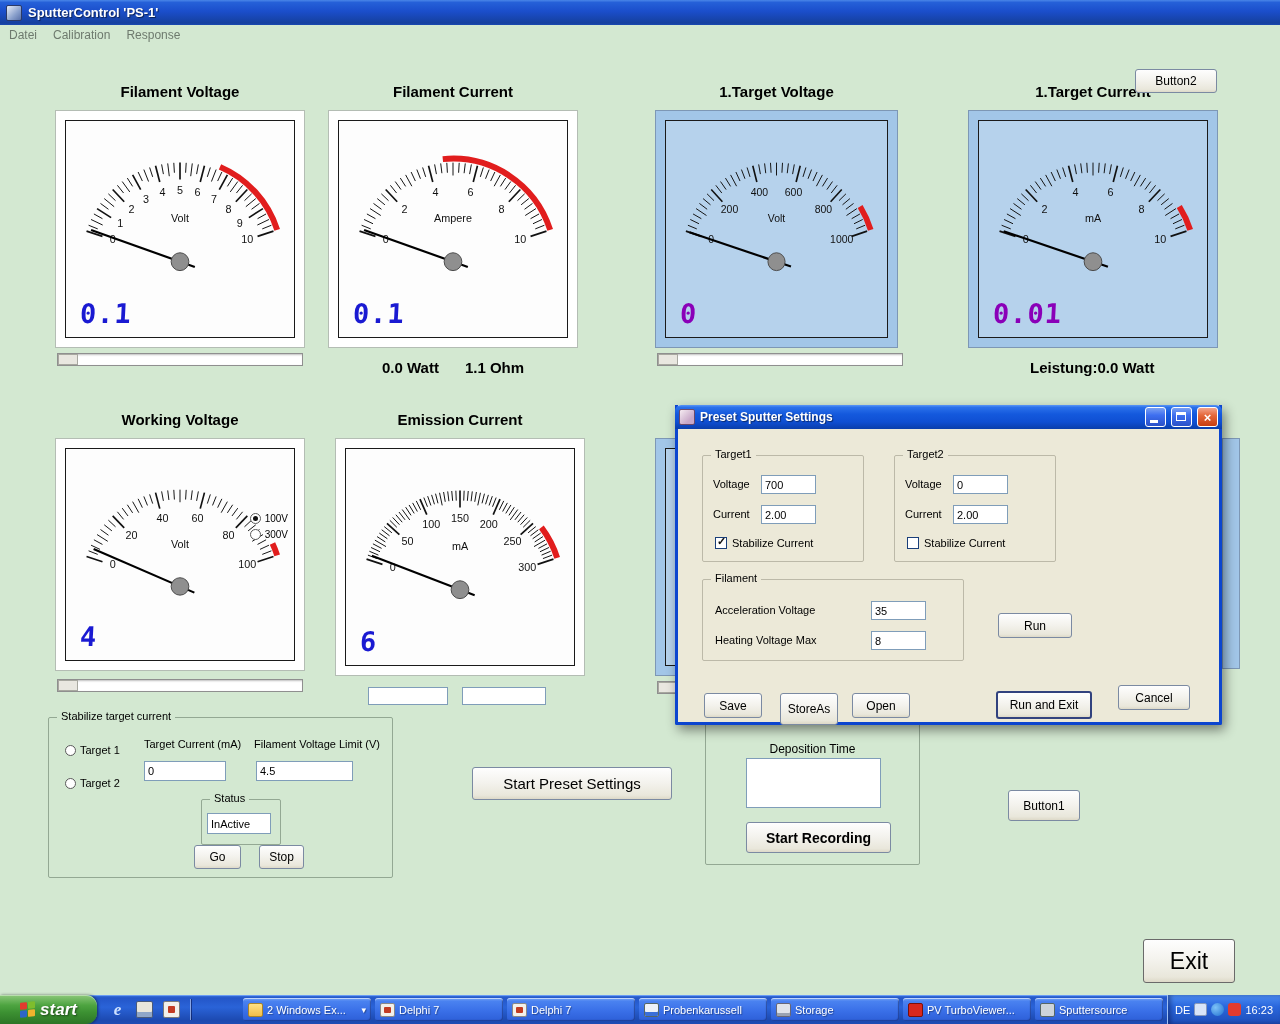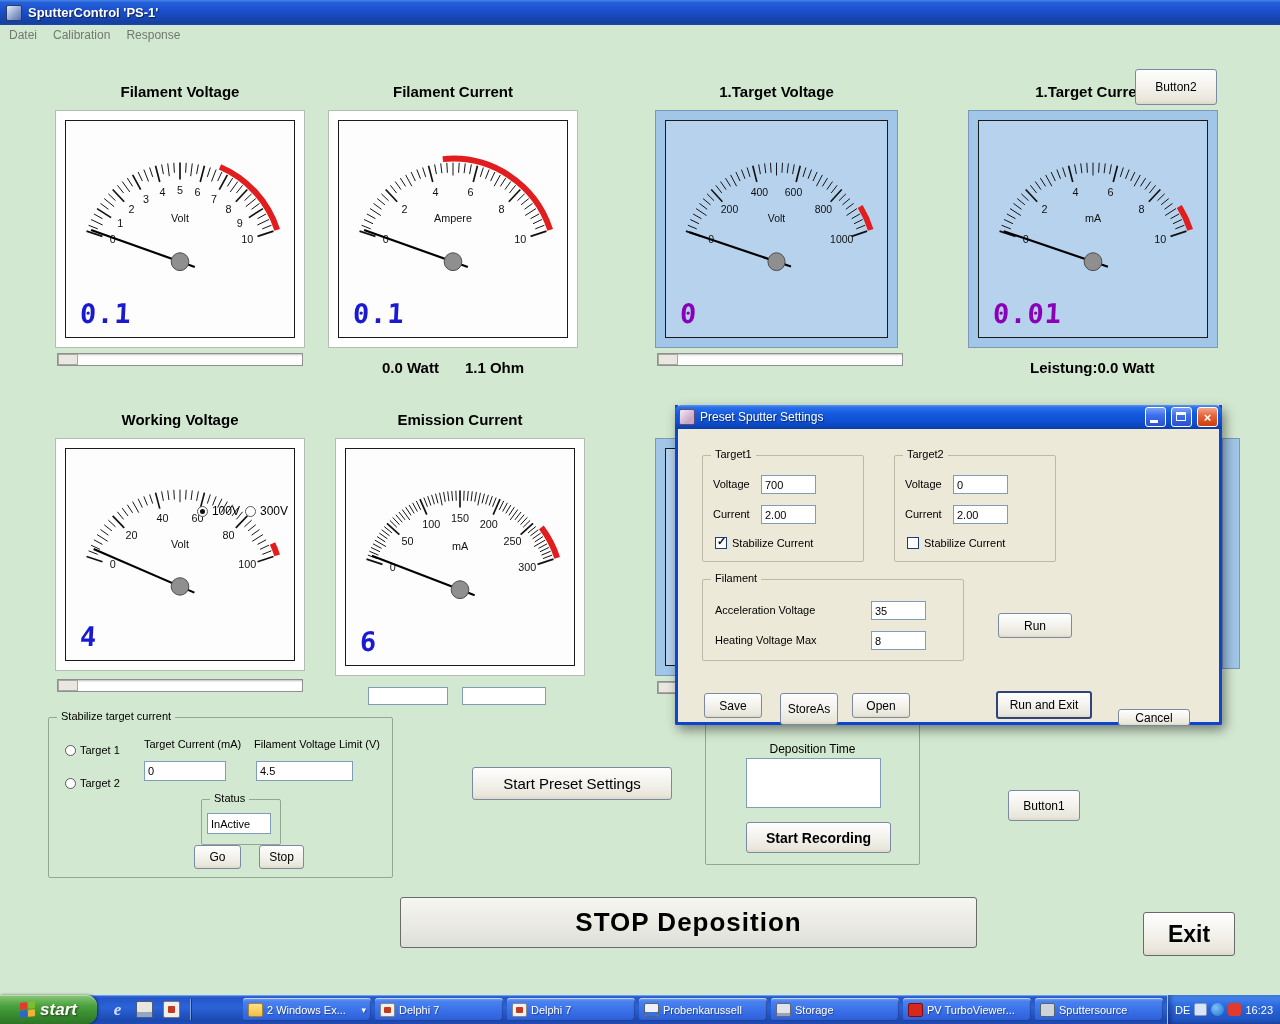--- a/index.html
+++ b/index.html
@@ -25,21 +25,21 @@
   .gauge-title{position:absolute;left:-12px;right:-12px;top:-28px;text-align:center;font-size:15px;font-weight:bold;color:#000}
   .digital{position:absolute;left:14px;bottom:8px;font-family:"DejaVu Sans Mono",monospace;font-weight:bold;font-size:27px;letter-spacing:1px;transform:skewX(-3deg)}
   #g0{left:55px;top:110px;width:250px;height:238px}
   #g1{left:328px;top:110px;width:250px;height:238px}
   #g2{left:655px;top:110px;width:243px;height:238px}
   #g3{left:968px;top:110px;width:250px;height:238px}
   #g4{left:55px;top:438px;width:250px;height:233px}
   #g5{left:335px;top:438px;width:250px;height:238px}
   #g-hidden{left:655px;top:438px;width:250px;height:238px}
   #g-right-sliver{position:absolute;left:1222px;top:438px;width:18px;height:231px;background:#a2c6e8;border:1px solid #7d97b5;box-sizing:border-box}
-  .wv-radios{position:absolute;right:6px;top:55px;display:flex;flex-direction:row;gap:5px;font-size:12px;color:#000}
+  .wv-radios{position:absolute;right:6px;top:64px;display:flex;flex-direction:column;gap:5px;font-size:10px;color:#000}
   .radio-row{display:flex;align-items:center;gap:4px;white-space:nowrap}
   .radio{display:inline-block;width:11px;height:11px;border-radius:50%;background:#fff;border:1px solid #5a5a5a;position:relative;box-sizing:border-box;flex:0 0 auto}
   .radio.checked:after{content:"";position:absolute;left:2px;top:2px;width:5px;height:5px;border-radius:50%;background:#111}
 
   
   .hslider{position:absolute;height:13px;background:#fff;border:1px solid #8f8f8f;box-shadow:inset 1px 1px 2px rgba(0,0,0,.25);box-sizing:border-box}
   .hslider .thumb{position:absolute;left:0;top:0;width:20px;height:100%;background:#e9e7e0;border:1px solid #a8a8a0;box-sizing:border-box}
   #sl0{left:57px;top:353px;width:246px}
   #sl1{left:657px;top:353px;width:246px}
   #sl2{left:57px;top:679px;width:246px}
@@ -57,25 +57,25 @@
   .btn{position:absolute;display:flex;align-items:center;justify-content:center;
     background:linear-gradient(180deg,#fefefe,#f4f3ee 45%,#e9e7db 88%,#ddd9c8);
     border:1px solid #7b8aa2;border-radius:3px;font-size:12px;color:#000;box-sizing:border-box;cursor:default}
   .groupbox{position:absolute;border:1px solid #93a893;border-radius:2px;box-sizing:border-box}
   .groupbox>.cap{position:absolute;top:-8px;left:8px;background:#d3e8d1;padding:0 4px;font-size:11px;color:#000;white-space:nowrap}
   .lbl{position:absolute;font-size:11px;color:#000;white-space:nowrap}
   .checkbox{display:inline-block;width:12px;height:12px;background:#fff;border:1px solid #1a3f7a;position:relative;box-sizing:border-box;flex:0 0 auto}
   .checkbox.checked:after{content:"✓";position:absolute;left:1px;top:-3px;font-size:11px;font-weight:bold;color:#111}
 
   
-  #btn2{left:1135px;top:69px;width:82px;height:36px}
+  #btn2{left:1135px;top:69px;width:82px;height:24px}
   #btn1{left:1008px;top:790px;width:72px;height:31px}
   #btn-start-preset{left:472px;top:767px;width:200px;height:33px;font-size:15px}
   #btn-stop-dep{left:400px;top:897px;width:577px;height:51px;font-size:26px;font-weight:bold;letter-spacing:1px;border-color:#6a6a6a;background:linear-gradient(180deg,#f6f6f2,#e9e9e2 60%,#dededA)}
-  #btn-exit{left:1143px;top:912px;width:92px;height:44px;font-size:23px;font-weight:bold;border-color:#6a6a6a;background:linear-gradient(180deg,#f8f8f5,#ececе4)}
+  #btn-exit{left:1143px;top:939px;width:92px;height:44px;font-size:23px;font-weight:normal;border-color:#6a6a6a;background:linear-gradient(180deg,#f8f8f5,#ececе4)}
 
   
   #stab{left:48px;top:717px;width:345px;height:161px}
   #stab .radio-row{position:absolute;font-size:11px}
   #stab-r1{left:16px;top:26px}
   #stab-r2{left:16px;top:59px}
   #stab-lbl-tc{left:95px;top:20px}
   #stab-in-tc{left:95px;top:43px;width:82px;height:20px}
   #stab-lbl-fl{left:205px;top:20px}
   #stab-in-fl{left:207px;top:43px;width:97px;height:20px}
@@ -90,21 +90,21 @@
   #dep-box{position:absolute;left:40px;top:38px;width:135px;height:50px;background:#fff;border:1px solid #7f9db9;box-sizing:border-box}
   #btn-start-recording{left:40px;top:102px;width:145px;height:31px;font-size:14px;font-weight:bold}
 
   
   .dlg{position:absolute;left:675px;top:405px;width:547px;height:320px;z-index:20;background:#ece9d8;
     border-left:3px solid #0c45cf;border-right:3px solid #0c45cf;border-bottom:3px solid #0c45cf;
     box-sizing:border-box;box-shadow:3px 5px 12px rgba(0,0,0,.45);border-radius:0 0 2px 2px}
   .dlg-title{height:24px;margin:0 -3px;background:linear-gradient(180deg,#5a96f5 0%,#2a70ea 10%,#1459dd 38%,#0f4fd3 70%,#0a3eab 100%);
     border-radius:6px 6px 0 0;display:flex;align-items:center;gap:5px;padding:0 4px;box-sizing:border-box}
   .dlg-icon{width:14px;height:14px;background:linear-gradient(135deg,#f6ecf2,#c8a8c8 70%);border:1px solid #6a4a6a;border-radius:2px;flex:0 0 auto}
-  .dlg-title-text{flex:1;color:#fff;font-size:12px;font-weight:normal;text-shadow:1px 1px 1px rgba(0,0,0,.5);white-space:nowrap;overflow:hidden}
+  .dlg-title-text{flex:1;color:#fff;font-size:12px;font-weight:bold;text-shadow:1px 1px 1px rgba(0,0,0,.5);white-space:nowrap;overflow:hidden}
   .wbtn{width:21px;height:20px;border-radius:3px;border:1px solid #fff;display:flex;align-items:center;justify-content:center;color:#fff;box-sizing:border-box;flex:0 0 auto;position:relative}
   .wbtn.min,.wbtn.max{background:linear-gradient(180deg,#7ba1f2,#3e6ff0 40%,#2a50c8)}
   .wbtn.close{background:linear-gradient(180deg,#f2a48c,#e5683c 40%,#c83d10);font-size:13px;font-weight:bold}
   .wbtn.min i{position:absolute;left:4px;bottom:3px;width:8px;height:3px;background:#fff}
   .wbtn.max i{position:absolute;left:4px;top:4px;width:10px;height:9px;border:1px solid #fff;border-top-width:3px;box-sizing:border-box}
   .dlg-client{position:relative;width:100%;height:293px}
   .dlg .groupbox{border:1px solid #bcb9a8}
   .dlg .groupbox>.cap{background:#ece9d8}
   #dg-t1{left:24px;top:26px;width:162px;height:107px}
   #dg-t2{left:216px;top:26px;width:162px;height:107px}
@@ -116,21 +116,21 @@
   .dg-chk{position:absolute;left:12px;top:81px;display:flex;align-items:center;gap:5px;font-size:11px}
   #dg-lbl-acc{left:12px;top:24px}
   #dg-in-acc{left:168px;top:21px;width:55px;height:19px}
   #dg-lbl-heat{left:12px;top:54px}
   #dg-in-heat{left:168px;top:51px;width:55px;height:19px}
   #d-run{left:320px;top:184px;width:74px;height:25px}
   #d-save{left:26px;top:264px;width:58px;height:25px}
   #d-storeas{left:102px;top:264px;width:58px;height:32px}
   #d-open{left:174px;top:264px;width:58px;height:25px}
   #d-runexit{left:318px;top:262px;width:96px;height:28px;border:2px solid #31427e}
-  #d-cancel{left:440px;top:280px;width:72px;height:17px}
+  #d-cancel{left:440px;top:256px;width:72px;height:25px}
 
   
   .taskbar{position:absolute;left:0;top:995px;width:1280px;height:29px;
     background:linear-gradient(180deg,#3c77e0 0%,#2456c8 10%,#2a63d8 42%,#1c49b0 88%,#1e4cb4 100%);
     box-shadow:inset 0 1px 0 #6a9cf5}
   .start-btn{position:absolute;left:0;top:0;width:97px;height:29px;border-radius:0 11px 11px 0;
     background:linear-gradient(180deg,#8cc87a 0%,#4ea441 35%,#3c9132 60%,#2c7526 100%);
     display:flex;align-items:center;justify-content:center;gap:5px;color:#fff;font-size:17px;font-weight:bold;font-style:italic;
     text-shadow:1px 1px 2px rgba(0,0,0,.5);box-shadow:1px 0 3px rgba(0,0,0,.5),inset 0 1px 0 rgba(255,255,255,.4)}
   .winflag{width:15px;height:15px;display:grid;grid-template-columns:1fr 1fr;grid-template-rows:1fr 1fr;gap:1px;transform:skewY(-6deg)}
@@ -632,21 +632,20 @@
 
   <div class="btn" id="btn-start-preset">Start Preset Settings</div>
 
   <div class="groupbox" id="dep-panel">
     <div class="lbl" id="dep-label">Deposition Time</div>
     <div id="dep-box"></div>
     <div class="btn" id="btn-start-recording">Start Recording</div>
   </div>
 
   <div class="btn" id="btn1">Button1</div>
-  <div class="btn" id="btn-stop-dep">STOP  Deposition</div>
   <div class="btn" id="btn-exit">Exit</div>
 
   <div class="dlg">
     <div class="dlg-title">
       <span class="dlg-icon"></span>
       <span class="dlg-title-text">Preset Sputter Settings</span>
       <span class="wbtn min">
           <i></i>
         </span>
       <span class="wbtn max">

